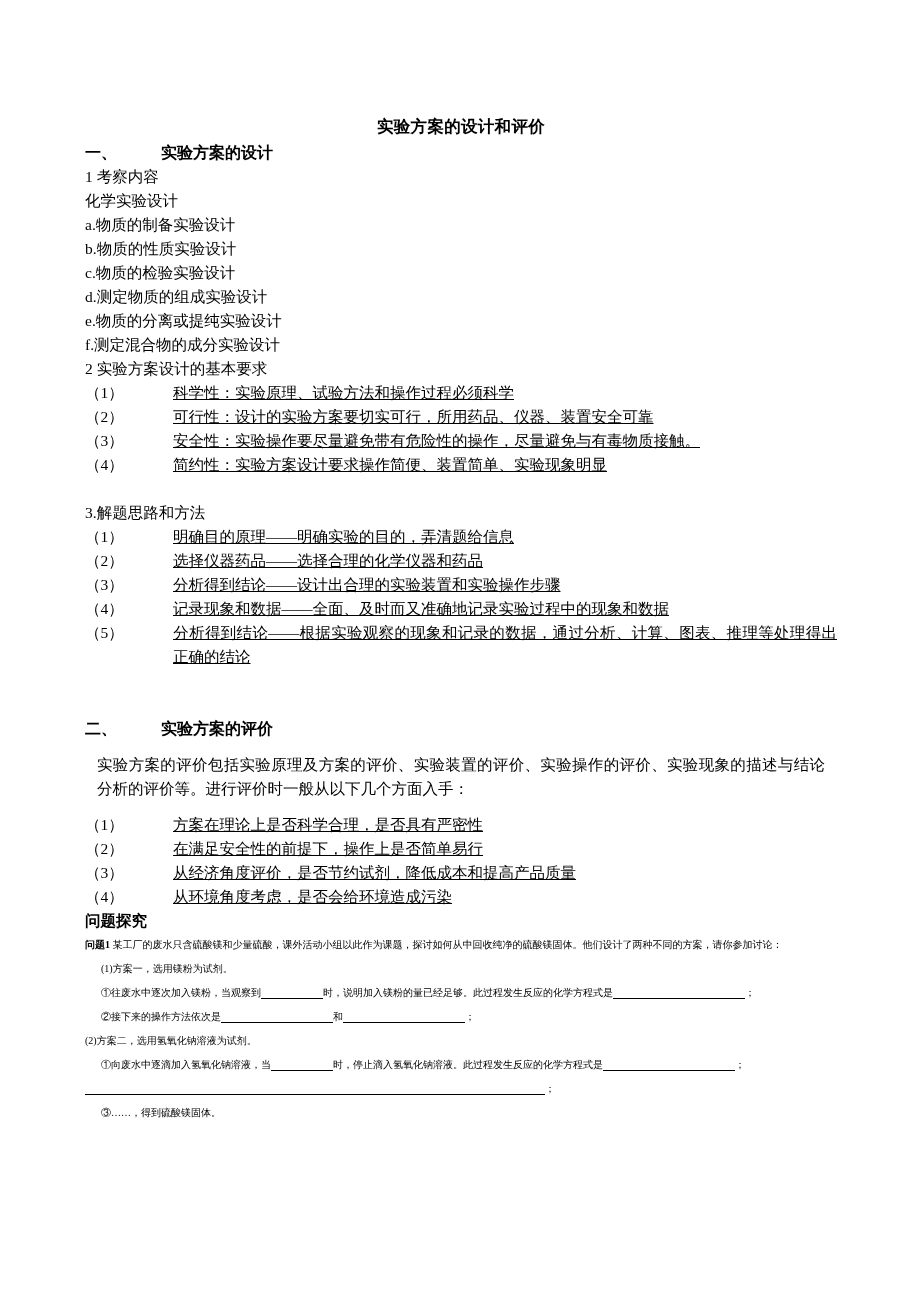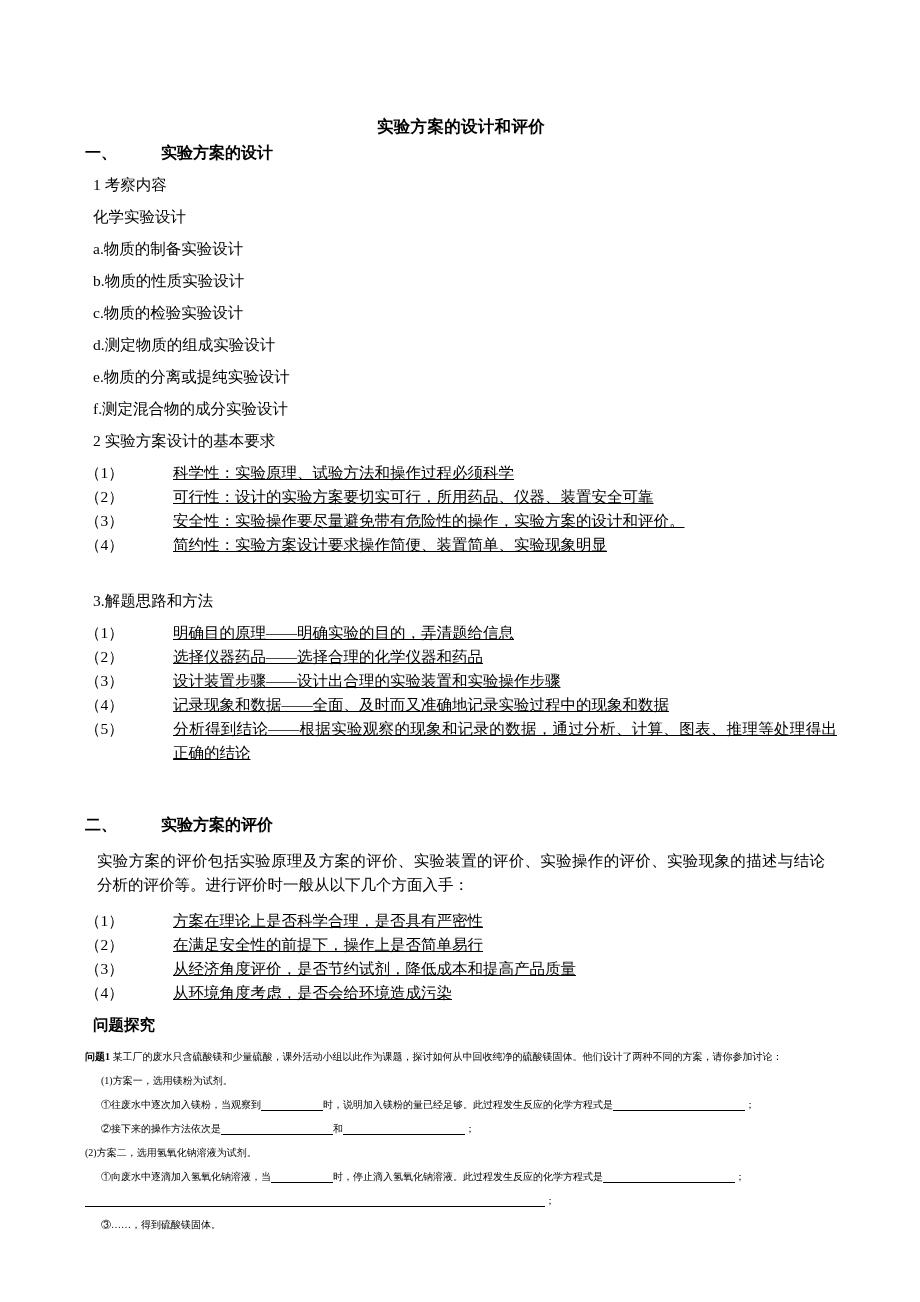--- a/index.html
+++ b/index.html
@@ -38,21 +38,21 @@
     font-size: 16px;
     line-height: 24px;
     margin: 0;
     white-space: pre;
   }
   .sec-head .sec-num { display: inline-block; }
   .sec-head .sec-gap { display: inline-block; width: 44px; }
   .line {
     font-size: 15.5px;
     line-height: 24px;
-    margin: 8px;
+    margin: 0;
     white-space: pre-wrap;
   }
   .para {
     font-size: 15.5px;
     line-height: 24px;
     margin: 12px;
     text-align: justify;
     text-justify: inter-ideograph;
   }
   .blank-line {
@@ -113,30 +113,30 @@
     <div class="line">a.物质的制备实验设计</div>
     <div class="line">b.物质的性质实验设计</div>
     <div class="line">c.物质的检验实验设计</div>
     <div class="line">d.测定物质的组成实验设计</div>
     <div class="line">e.物质的分离或提纯实验设计</div>
     <div class="line">f.测定混合物的成分实验设计</div>
     <div class="line">2 实验方案设计的基本要求</div>
 
     <div class="num-item"><span class="marker">（1）</span><span>科学性：实验原理、试验方法和操作过程必须科学</span></div>
     <div class="num-item"><span class="marker">（2）</span><span>可行性：设计的实验方案要切实可行，所用药品、仪器、装置安全可靠</span></div>
-    <div class="num-item"><span class="marker">（3）</span><span>安全性：实验操作要尽量避免带有危险性的操作，实验方案的设计和评价。</span></div>
+    <div class="num-item"><span class="marker">（3）</span><span>安全性：实验操作要尽量避免带有危险性的操作，尽量避免与有毒物质接触。</span></div>
     <div class="num-item"><span class="marker">（4）</span><span>简约性：实验方案设计要求操作简便、装置简单、实验现象明显</span></div>
 
     <div class="blank-line">&nbsp;</div>
 
     <div class="line">3.解题思路和方法</div>
 
     <div class="num-item"><span class="marker">（1）</span><span>明确目的原理——明确实验的目的，弄清题给信息</span></div>
     <div class="num-item"><span class="marker">（2）</span><span>选择仪器药品——选择合理的化学仪器和药品</span></div>
-    <div class="num-item"><span class="marker">（3）</span><span>设计装置步骤——设计出合理的实验装置和实验操作步骤</span></div>
+    <div class="num-item"><span class="marker">（3）</span><span>分析得到结论——设计出合理的实验装置和实验操作步骤</span></div>
     <div class="num-item"><span class="marker">（4）</span><span>记录现象和数据——全面、及时而又准确地记录实验过程中的现象和数据</span></div>
     <div class="num-item"><span class="marker">（5）</span><span>分析得到结论——根据实验观察的现象和记录的数据，通过分析、计算、图表、推理等处理得出正确的结论</span></div>
 
     <div class="blank-line">&nbsp;</div>
     <div class="blank-line">&nbsp;</div>
 
     <div class="sec-head"><span class="sec-num">二、</span><span class="sec-gap"></span><span>实验方案的评价</span></div>
 
     <div class="para">实验方案的评价包括实验原理及方案的评价、实验装置的评价、实验操作的评价、实验现象的描述与结论分析的评价等。进行评价时一般从以下几个方面入手：</div>
 

